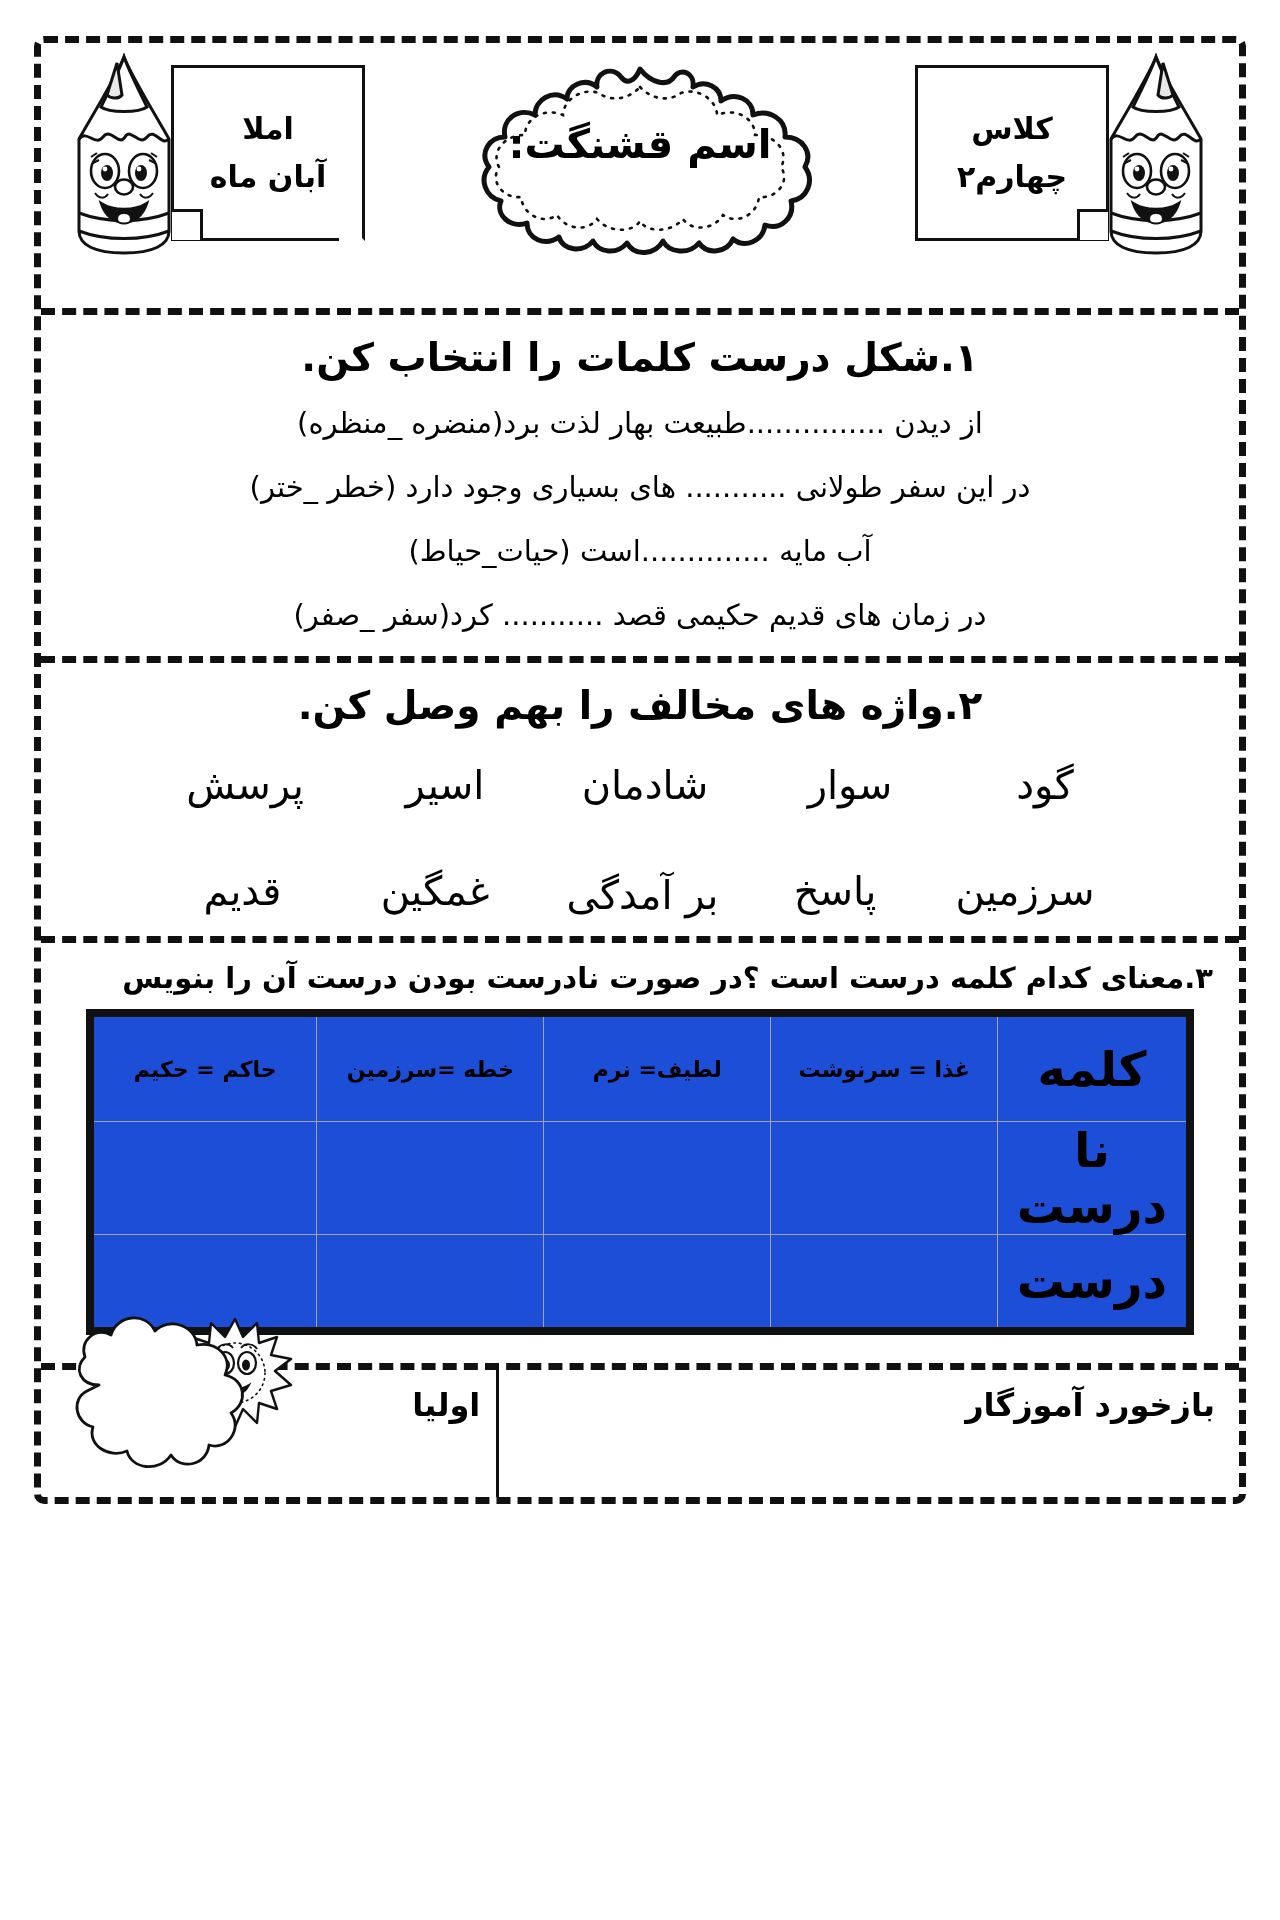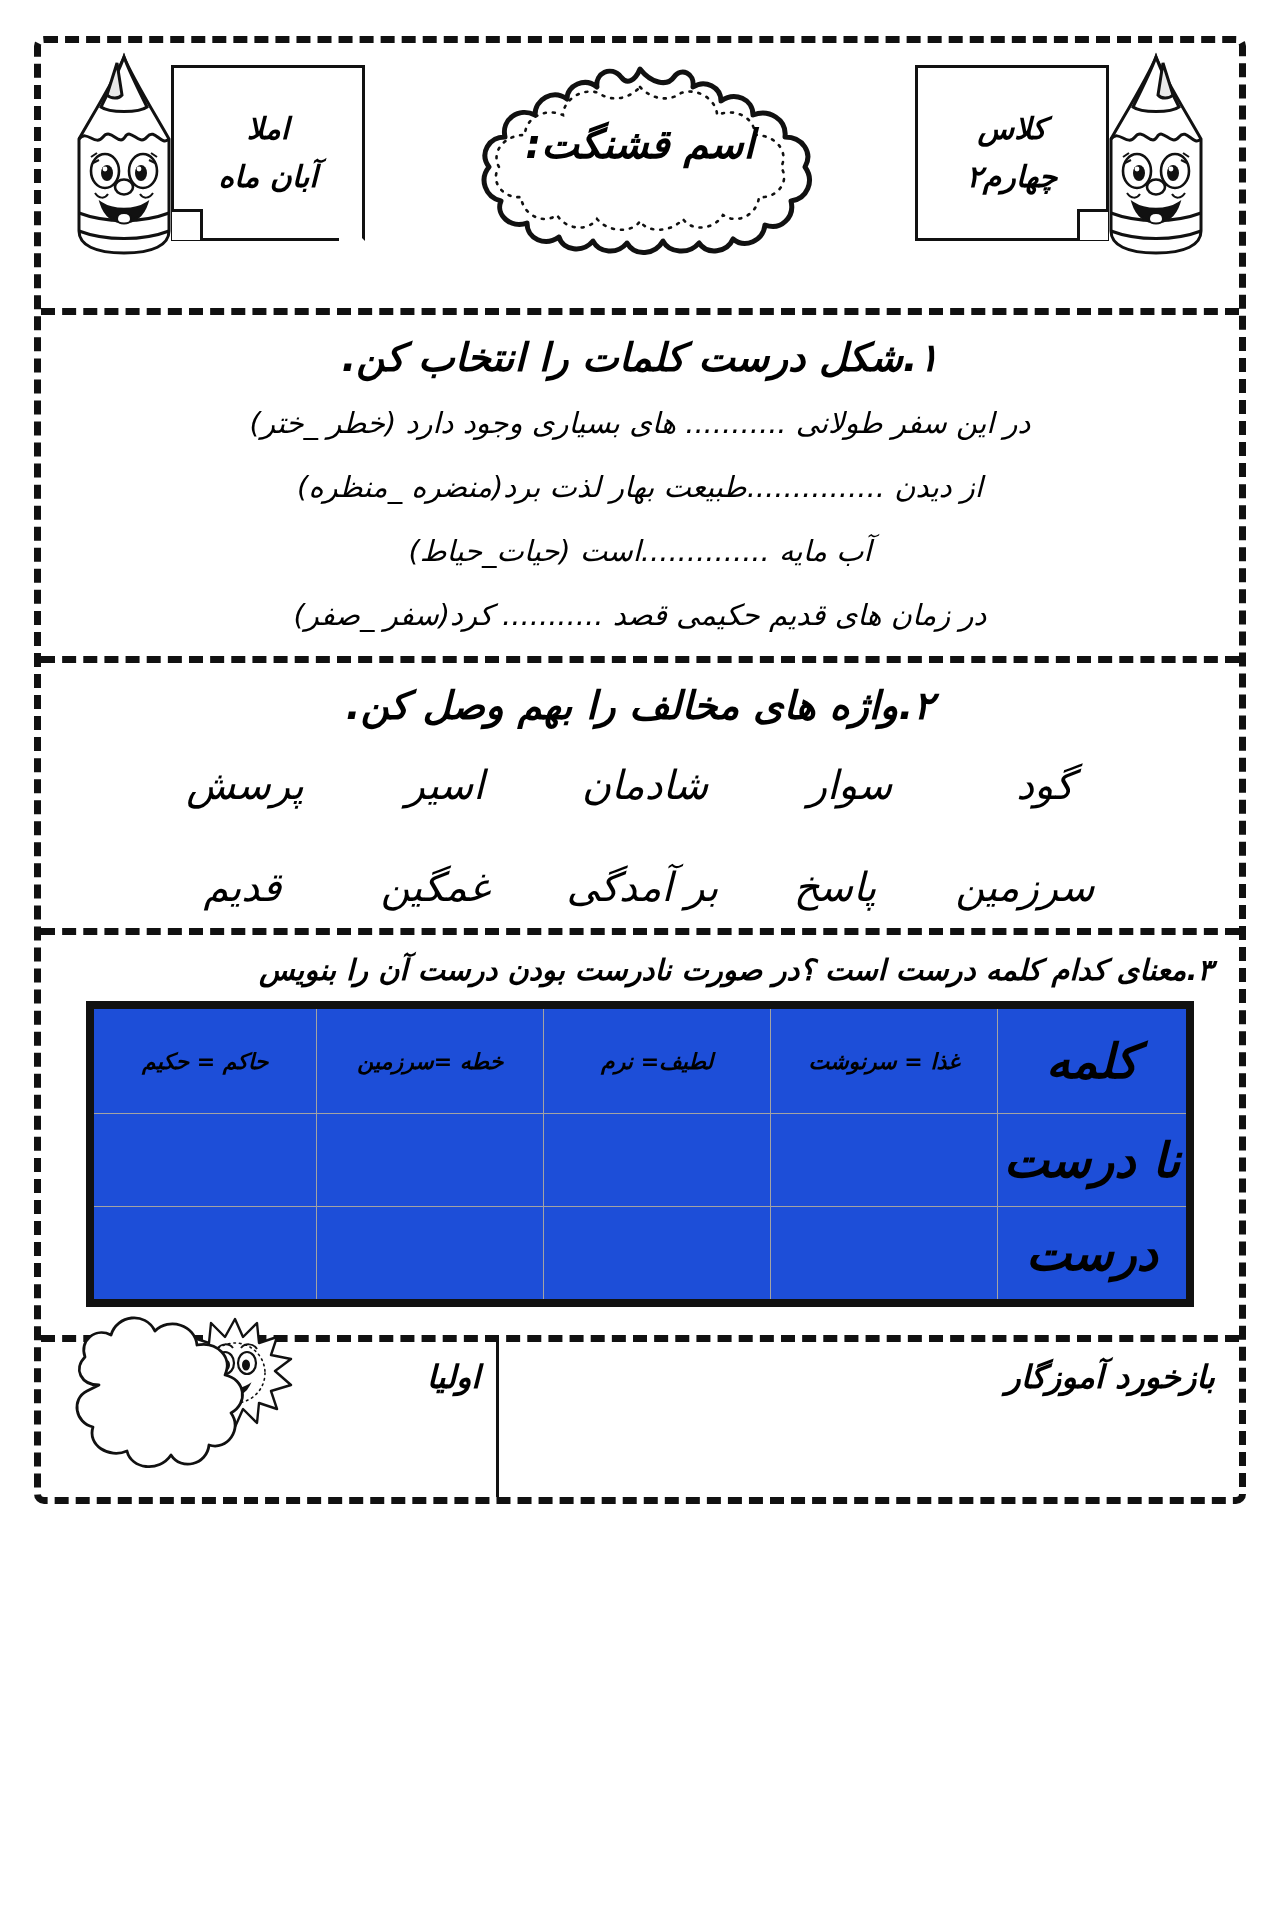--- a/index.html
+++ b/index.html
@@ -15,21 +15,20 @@
     color: #000000;
     overflow: hidden;
   }
 
   .page {
     position: relative;
     width: 1280px;
     height: 1548px;
     box-sizing: border-box;
     padding: 36px 34px 44px 34px;
-    font-style: italic;
   }
 
   
   .sheet {
     position: relative;
     width: 100%;
     height: 100%;
     box-sizing: border-box;
     border: 7px dashed #111;
     border-radius: 10px;
@@ -187,21 +186,21 @@
     white-space: nowrap;
   }
   .row1 .w0 { width: 190px; }
   .row1 .w1 { width: 200px; }
   .row1 .w2 { width: 210px; }
   .row1 .w3 { width: 190px; }
   .row1 .w4 { width: 210px; }
 
   .row2 .w0 { width: 210px; }
   .row2 .w1 { width: 170px; }
-  .row2 .w2 { width: 215px; }
+  .row2 .w2 { width: 215px; margin-top: 8px; }
   .row2 .w3 { width: 200px; }
   .row2 .w4 { width: 185px; }
 
   
   .table-wrap {
     margin: 4px auto 10px auto;
     width: 1108px;
   }
   table.wk {
     border-collapse: collapse;
@@ -414,22 +413,22 @@
           <span class="line">کلاس</span>
           <span class="line">چهارم۲</span>
           <span class="fold fold-right"></span>
         </div>
 
       </div>
     </div>
 
     <div class="section">
       <div class="q-title">۱.شکل درست کلمات را انتخاب کن.</div>
+      <div class="q-line">از دیدن ...............طبیعت بهار لذت برد(منضره _منظره)</div>
       <div class="q-line">در این سفر طولانی ........... های بسیاری وجود دارد (خطر _ختر)</div>
-      <div class="q-line">از دیدن ...............طبیعت بهار لذت برد(منضره _منظره)</div>
       <div class="q-line">آب مایه ..............است (حیات_حیاط)</div>
       <div class="q-line">در زمان های قدیم حکیمی قصد ........... کرد(سفر _صفر)</div>
     </div>
 
     <div class="section">
       <div class="q-title">۲.واژه های مخالف را بهم وصل کن.</div>
       <div class="word-row row1">
         <span class="word w0">گود</span>
         <span class="word w1">سوار</span>
         <span class="word w2">شادمان</span>

